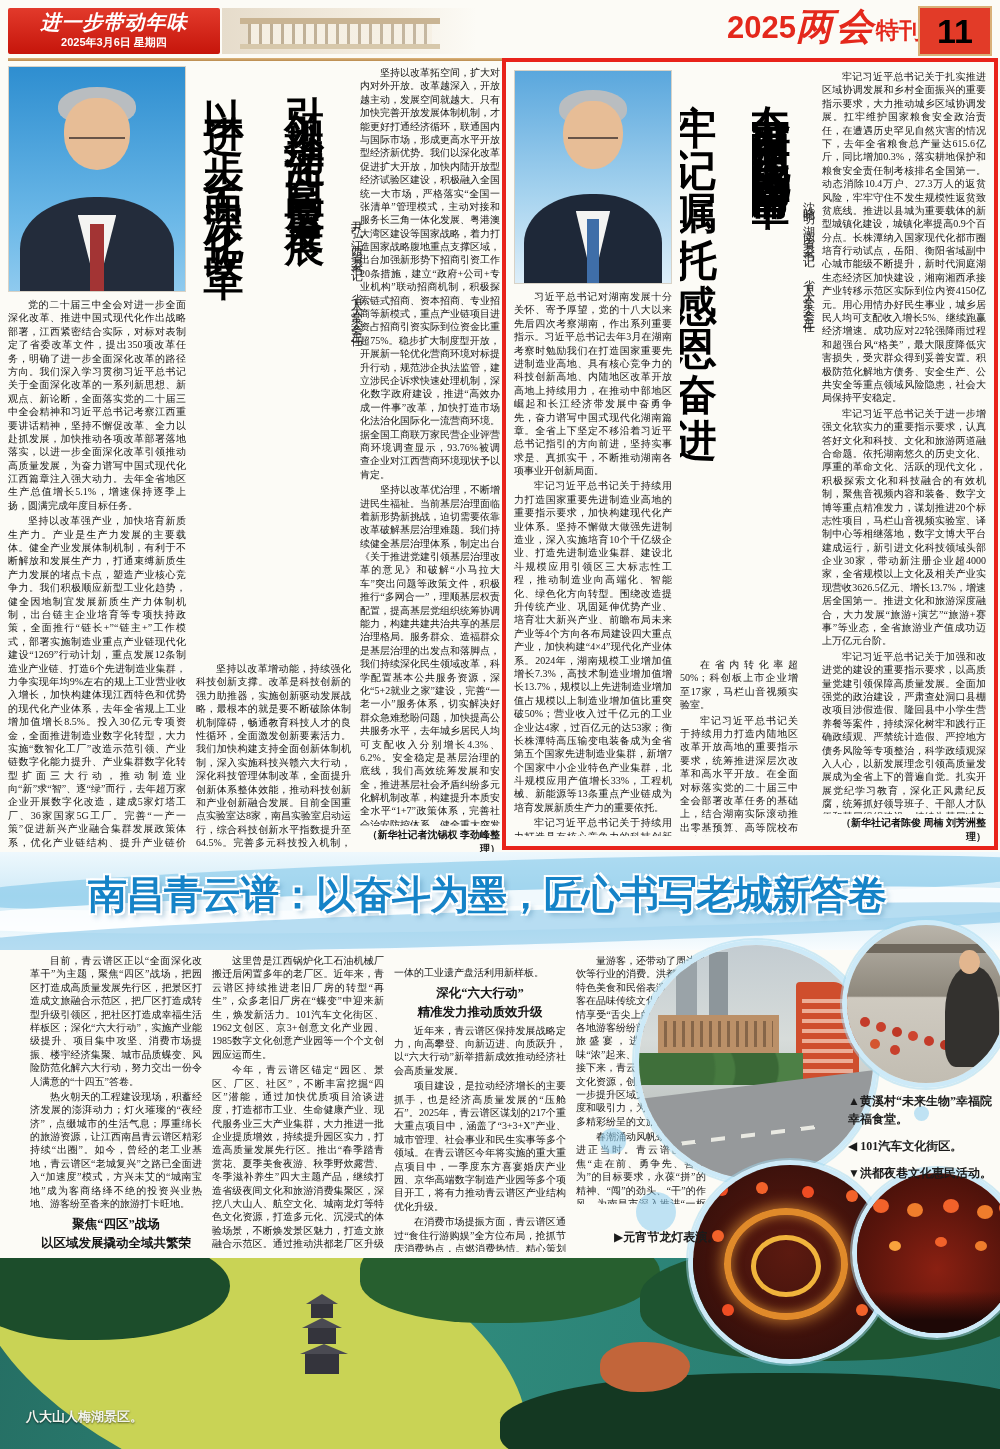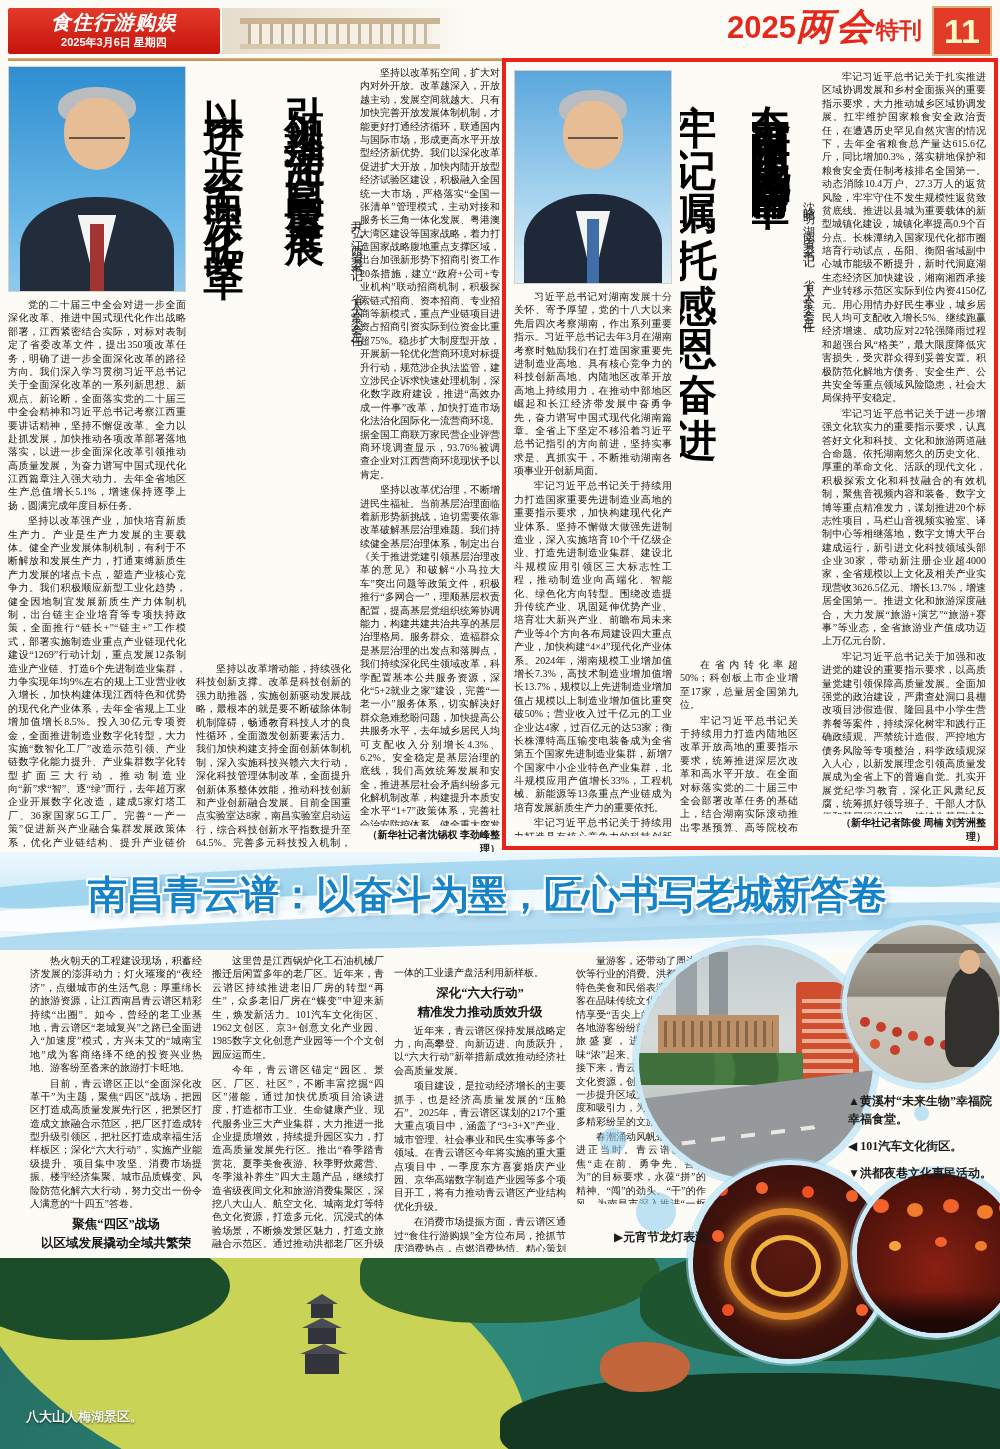--- a/index.html
+++ b/index.html
@@ -21,22 +21,22 @@
   .hall-photo { position:absolute; left:222px; top:8px; width:255px; height:46px;
     background:linear-gradient(90deg,#e6dccb 0%,#f3ecdf 55%,rgba(255,255,255,0) 100%); overflow:hidden;}
   .hall-roof { position:absolute; left:18px; top:10px; width:200px; height:6px; background:#c9b493; }
   .hall-cols { position:absolute; left:26px; top:16px; width:184px; height:20px;
     background:repeating-linear-gradient(90deg,rgba(156,134,100,.55) 0 3px,rgba(246,240,228,.9) 3px 11px); }
   .hall-base { position:absolute; left:18px; top:36px; width:200px; height:5px; background:#d7c8ab; }
   .edition { position:absolute; right:78px; top:10px; display:flex; align-items:flex-end; gap:0; color:#e4281c; }
   .edition-year { font-family:"Liberation Sans",sans-serif; font-weight:800; font-size:31px; line-height:1; }
   .edition-event { font-weight:800; font-style:italic; font-size:37px; line-height:.9; letter-spacing:3px; }
   .edition-suffix { font-weight:700; font-size:23px; line-height:1.05; }
-  .page-badge { position:absolute; right:8px; top:6px; width:60px; height:50px;
-    background:#e23b28; border:2px solid #d9b078; color:#fef9c3; display:flex; align-items:center; justify-content:center;
+  .page-badge { position:absolute; right:8px; top:6px; width:74px; height:50px;
+    background:#e23b28; border:2px solid #d9b078; color:#000000; display:flex; align-items:center; justify-content:center;
     font-family:"Liberation Sans",sans-serif; font-weight:800; font-size:34px; }
   .gold-rule { position:absolute; left:8px; right:8px; top:58px; height:3px;
     background:linear-gradient(180deg,#ddb57c,#b98a4e); }
   
   .news-col { position:absolute; font-size:10px; line-height:1.34; text-align:justify; overflow:hidden; }
   .news-col p.para { text-indent:2em; margin:0 0 2px 0; }
   p.para-noindent { text-indent:0; margin:12px 0 2px 0; }
   .vhead { writing-mode:vertical-rl; text-orientation:upright; font-weight:700; color:#000; overflow:hidden; }
   .vbyline { position:absolute; writing-mode:vertical-rl; text-orientation:upright;
     font-size:12px; letter-spacing:6px; color:#222; overflow:hidden; }
@@ -138,21 +138,21 @@
   .pag-roof { width:0; height:0; margin:0 auto; border-left:16px solid transparent; border-right:16px solid transparent;
     border-bottom:10px solid #4a4a52; }
   .bubble { position:absolute; border-radius:50%; background:rgba(140,205,240,.55); z-index:3; }
 </style>
 </head>
 <body>
 
 <div id="page">
 
   <div class="masthead-box">
-    <div class="masthead-title">食住行游购娱</div>
+    <div class="masthead-title">进一步带动年味</div>
     <div class="masthead-date">2025年3月6日 星期四</div>
   </div>
   <div class="hall-photo">
     <div class="hall-roof"></div>
     <div class="hall-cols"></div>
     <div class="hall-base"></div>
   </div>
   <div class="edition">
     <span class="edition-year">2025</span>
     <span class="edition-event">两会</span>
@@ -205,43 +205,43 @@
           <p class="para">习近平总书记对湖南发展十分关怀、寄予厚望，党的十八大以来先后四次考察湖南，作出系列重要指示。习近平总书记去年3月在湖南考察时勉励我们在打造国家重要先进制造业高地、具有核心竞争力的科技创新高地、内陆地区改革开放高地上持续用力，在推动中部地区崛起和长江经济带发展中奋勇争先，奋力谱写中国式现代化湖南篇章。全省上下坚定不移沿着习近平总书记指引的方向前进，坚持实事求是、真抓实干，不断推动湖南各项事业开创新局面。</p>
           <p class="para">牢记习近平总书记关于持续用力打造国家重要先进制造业高地的重要指示要求，加快构建现代化产业体系。坚持不懈做大做强先进制造业，深入实施培育10个千亿级企业、打造先进制造业集群、建设北斗规模应用引领区三大标志性工程，推动制造业向高端化、智能化、绿色化方向转型。围绕改造提升传统产业、巩固延伸优势产业、培育壮大新兴产业、前瞻布局未来产业等4个方向各布局建设四大重点产业，加快构建“4×4”现代化产业体系。2024年，湖南规模工业增加值增长7.3%，高技术制造业增加值增长13.7%，规模以上先进制造业增加值占规模以上制造业增加值比重突破50%；营业收入过千亿元的工业企业达4家，过百亿元的达53家；衡长株潭特高压输变电装备成为全省第五个国家先进制造业集群，新增7个国家中小企业特色产业集群，北斗规模应用产值增长33%，工程机械、新能源等13条重点产业链成为培育发展新质生产力的重要依托。</p>
           <p class="para">牢记习近平总书记关于持续用力打造具有核心竞争力的科技创新高地的重要指示要求，着力做好科技创新这篇大文章。坚持以科技创新引领新质生产力发展，充分发挥湖南科技、教育、人才等优势，统筹实施构建国家实验室体系、建设湘江科学城、实施“4+4科创工程”、推进长沙全球研发中心城市建设、推动科技赋能文化产业创新等五大标志性工程，围绕产业转型升级的需要，加强重大科技攻关，促进科技成果向现实生产力转化。2024年，全省研发经费投入强度居全国第九位、中部第二位，国家实验室体系建设取得突破性进展，湘江科学城新引进落地研发平台29个，“4+4科创工程”全部实体化运行，长沙月均新增研发机构数是政策出台前的4.4倍，创建文化和科技融合试验区稳步推进，高新技术企业突破1.75万家，技术合同成交额增长20.2%，高校技术合同</p>
         </div>
       <div id="ar-headline">
         <div class="vhead" id="ar-kicker">牢记嘱托感恩奋进</div>
         <div class="vhead" id="ar-main">奋力谱写中国式现代化湖南篇章</div>
       </div>
       <div class="vbyline" style="left:294px;top:130px;height:560px;">沈晓明（湖南省委书记、省人大常委会主任）</div>
       <div class="news-col" style="left:174px;top:596px;width:118px;height:178px;">
-          <p class="para">在省内转化率超50%；科创板上市企业增至17家，总量居全国第九位。</p>
+          <p class="para">在省内转化率超50%；科创板上市企业增至17家，马栏山音视频实验室。</p>
           <p class="para">牢记习近平总书记关于持续用力打造内陆地区改革开放高地的重要指示要求，统筹推进深层次改革和高水平开放。在全面对标落实党的二十届三中全会部署改革任务的基础上，结合湖南实际滚动推出零基预算、高等院校布局和学科设置调整优化等重点改革事项，以点带面推动进一步全面深化改革落地见效。实施中非经贸博览会创新发展、高质量建设中国（湖南）自由贸易试验区、对接融入国家重大战略三大标志性工程，全面提升对内对外开放水平。2024年全省</p>
         </div>
       <div class="news-col" style="left:316px;top:8px;width:164px;height:766px;">
           <p class="para">牢记习近平总书记关于扎实推进区域协调发展和乡村全面振兴的重要指示要求，大力推动城乡区域协调发展。扛牢维护国家粮食安全政治责任，在遭遇历史罕见自然灾害的情况下，去年全省粮食总产量达615.6亿斤，同比增加0.3%，落实耕地保护和粮食安全责任制考核排名全国第一。动态消除10.4万户、27.3万人的返贫风险，牢牢守住不发生规模性返贫致贫底线。推进以县城为重要载体的新型城镇化建设，城镇化率提高0.9个百分点。长株潭纳入国家现代化都市圈培育行动试点，岳阳、衡阳省域副中心城市能级不断提升，新时代洞庭湖生态经济区加快建设，湘南湘西承接产业转移示范区实际到位内资4150亿元。用心用情办好民生事业，城乡居民人均可支配收入增长5%、继续跑赢经济增速。成功应对22轮强降雨过程和超强台风“格美”，最大限度降低灾害损失，受灾群众得到妥善安置。积极防范化解地方债务、安全生产、公共安全等重点领域风险隐患，社会大局保持平安稳定。</p>
           <p class="para">牢记习近平总书记关于进一步增强文化软实力的重要指示要求，认真答好文化和科技、文化和旅游两道融合命题。依托湖南悠久的历史文化、厚重的革命文化、活跃的现代文化，积极探索文化和科技融合的有效机制，聚焦音视频内容和装备、数字文博等重点精准发力，谋划推进20个标志性项目，马栏山音视频实验室、译制中心等相继落地，数字文博大平台建成运行，新引进文化科技领域头部企业30家，带动新注册企业超4000家，全省规模以上文化及相关产业实现营收3626.5亿元、增长13.7%，增速居全国第一。推进文化和旅游深度融合，大力发展“旅游+演艺”“旅游+赛事”等业态，全省旅游业产值成功迈上万亿元台阶。</p>
           <p class="para">牢记习近平总书记关于加强和改进党的建设的重要指示要求，以高质量党建引领保障高质量发展。全面加强党的政治建设，严肃查处洞口县棚改项目涉假造假、隆回县中小学生营养餐等案件，持续深化树牢和践行正确政绩观、严禁统计造假、严控地方债务风险等专项整治，科学政绩观深入人心，以新发展理念引领高质量发展成为全省上下的普遍自觉。扎实开展党纪学习教育，深化正风肃纪反腐，统筹抓好领导班子、干部人才队伍和基层组织建设，持续为基层减负赋能，风清气正的政治生态和干事创业的发展氛围更加浓厚。</p>
         </div>
       <div class="credit" style="left:316px;top:752px;width:164px;">（新华社记者陈俊 周楠 刘芳洲整理）</div>
     </div>
   </div>
 
   <div id="banner">
     <div class="wave" id="wave1"></div>
     <div class="wave" id="wave2"></div>
     <div class="wave" id="wave3"></div>
     <div id="banner-title">南昌青云谱：以奋斗为墨，匠心书写老城新答卷</div>
   </div>
 
   <div class="news-col" style="left:30px;top:954px;width:172px;height:298px;">
     <div>
+        <p class="para">目前，青云谱区正以“全面深化改革干”为主题，聚焦“四区”战场，把园区打造成高质量发展先行区，把景区打造成文旅融合示范区，把厂区打造成转型升级引领区，把社区打造成幸福生活样板区；深化“六大行动”，实施产业能级提升、项目集中攻坚、消费市场提振、楼宇经济集聚、城市品质蝶变、风险防范化解六大行动，努力交出一份令人满意的“十四五”答卷。</p>
         <p class="para">热火朝天的工程建设现场，积蓄经济发展的澎湃动力；灯火璀璨的“夜经济”，点缀城市的生活气息；厚重绵长的旅游资源，让江西南昌青云谱区精彩持续“出圈”。如今，曾经的老工业基地，青云谱区“老城复兴”之路已全面进入“加速度”模式，方兴未艾的“城南宝地”成为客商络绎不绝的投资兴业热地、游客纷至沓来的旅游打卡旺地。</p>
-        <p class="para">目前，青云谱区正以“全面深化改革干”为主题，聚焦“四区”战场，把园区打造成高质量发展先行区，把景区打造成文旅融合示范区，把厂区打造成转型升级引领区，把社区打造成幸福生活样板区；深化“六大行动”，实施产业能级提升、项目集中攻坚、消费市场提振、楼宇经济集聚、城市品质蝶变、风险防范化解六大行动，努力交出一份令人满意的“十四五”答卷。</p>
       </div>
     <div class="subhead">
       <div>聚焦“四区”战场</div>
       <div>以区域发展撬动全域共繁荣</div>
     </div>
 
   </div>
   <div class="news-col" style="left:212px;top:954px;width:172px;height:298px;">
       <p class="para">这里曾是江西锅炉化工石油机械厂搬迁后闲置多年的老厂区。近年来，青云谱区持续推进老旧厂房的转型“再生”，众多老旧厂房在“蝶变”中迎来新生，焕发新活力。101汽车文化街区、1962文创区、京3+创意文化产业园、1985数字文化创意产业园等一个个文创园应运而生。</p>
       <p class="para">今年，青云谱区锚定“园区、景区、厂区、社区”，不断丰富挖掘“四区”潜能，通过加快优质项目洽谈进度，打造都市工业、生命健康产业、现代服务业三大产业集群，大力推进一批企业提质增效，持续提升园区实力，打造高质量发展先行区。推出“春季踏青赏花、夏季美食夜游、秋季野炊露营、冬季滋补养生”四大主题产品，继续打造省级夜间文化和旅游消费集聚区，深挖八大山人、航空文化、城南龙灯等特色文化资源，打造多元化、沉浸式的体验场景，不断焕发景区魅力，打造文旅融合示范区。通过推动洪都老厂区升级改造，打造集航空展示体验、低空经济发展、市民休闲娱乐、城市创新创造为</p>

